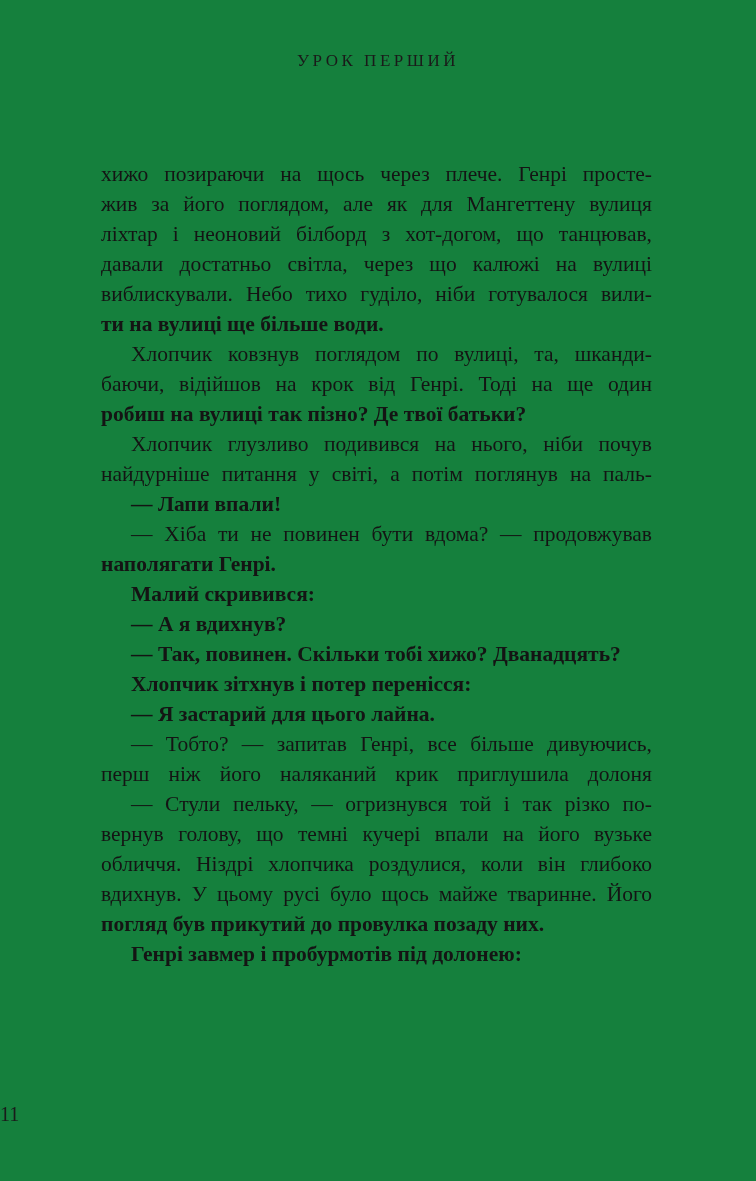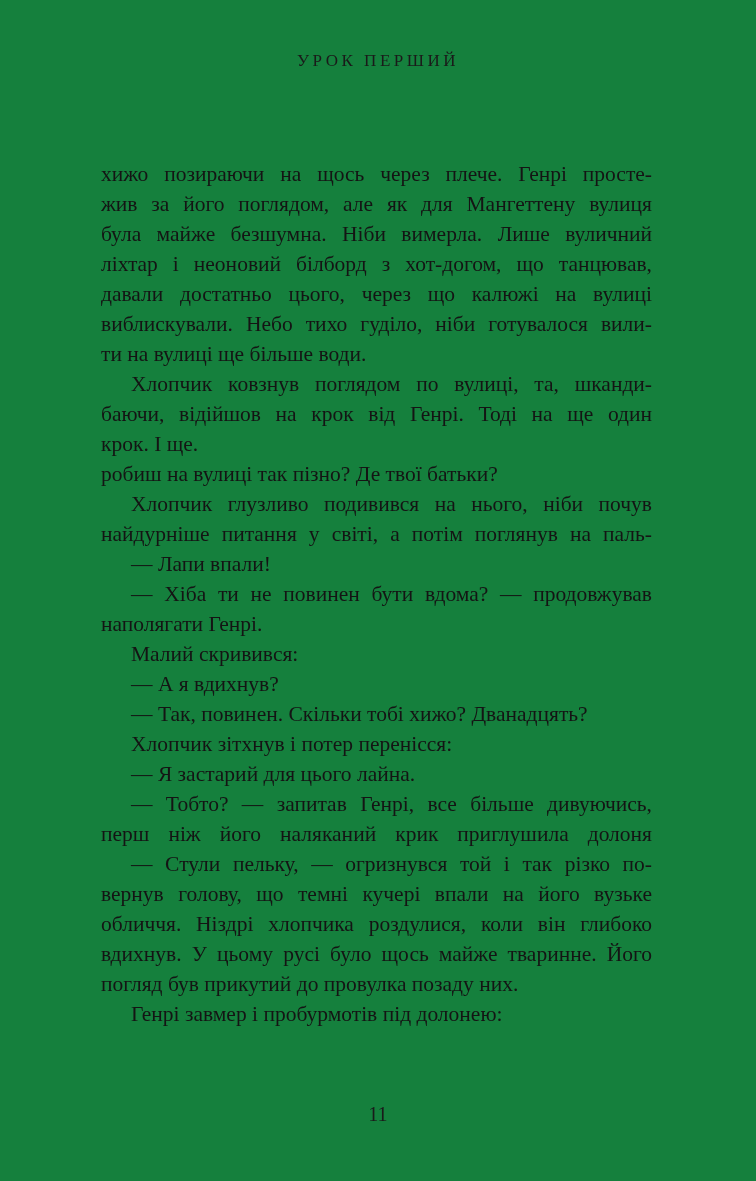--- a/index.html
+++ b/index.html
@@ -37,52 +37,51 @@
     font-size: 21.5px;
     line-height: 30px;
     height: 30px;
     overflow: hidden;
     text-align: justify;
     text-align-last: justify;
     white-space: normal;
   }
   .line.last {
     text-align-last: left;
+    font-weight: bold;
   }
   .line.indent {
     text-indent: 30px;
   }
   .folio {
     position: absolute;
     top: 1103px;
     left: 0;
     right: 0;
-    text-align: center;
+    text-align: left;
     font-size: 20px;
     color: #1a1a1a;
     font-family: Liberation Serif, serif;
   }
 </style>
 </head>
 <body>
 
 <div class="page">
   <div class="running-head">УРОК ПЕРШИЙ</div>
 
   <div class="text-block">
       <div class="line">хижо позираючи на щось через плече. Генрі просте-</div>
       <div class="line">жив за його поглядом, але як для Мангеттену вулиця</div>
-      <div class="line">була майже безшумна. Ніби вимерла. Лише вуличний</div>
       <div class="line">ліхтар і неоновий білборд з хот-догом, що танцював,</div>
-      <div class="line">давали достатньо цього, через що калюжі на вулиці</div>
+      <div class="line">давали достатньо світла, через що калюжі на вулиці</div>
       <div class="line">виблискували. Небо тихо гуділо, ніби готувалося вили-</div>
       <div class="line last">ти на вулиці ще більше води.</div>
       <div class="line indent">Хлопчик ковзнув поглядом по вулиці, та, шканди-</div>
       <div class="line">баючи, відійшов на крок від Генрі. Тоді на ще один</div>
-      <div class="line last">крок. І ще.</div>
       <div class="line last">робиш на вулиці так пізно? Де твої батьки?</div>
       <div class="line indent">Хлопчик глузливо подивився на нього, ніби почув</div>
       <div class="line">найдурніше питання у світі, а потім поглянув на паль-</div>
       <div class="line last indent">— Лапи впали!</div>
       <div class="line indent">— Хіба ти не повинен бути вдома? — продовжував</div>
       <div class="line last">наполягати Генрі.</div>
       <div class="line last indent">Малий скривився:</div>
       <div class="line last indent">— А я вдихнув?</div>
       <div class="line last indent">— Так, повинен. Скільки тобі хижо? Дванадцять?</div>
       <div class="line last indent">Хлопчик зітхнув і потер перенісся:</div>

